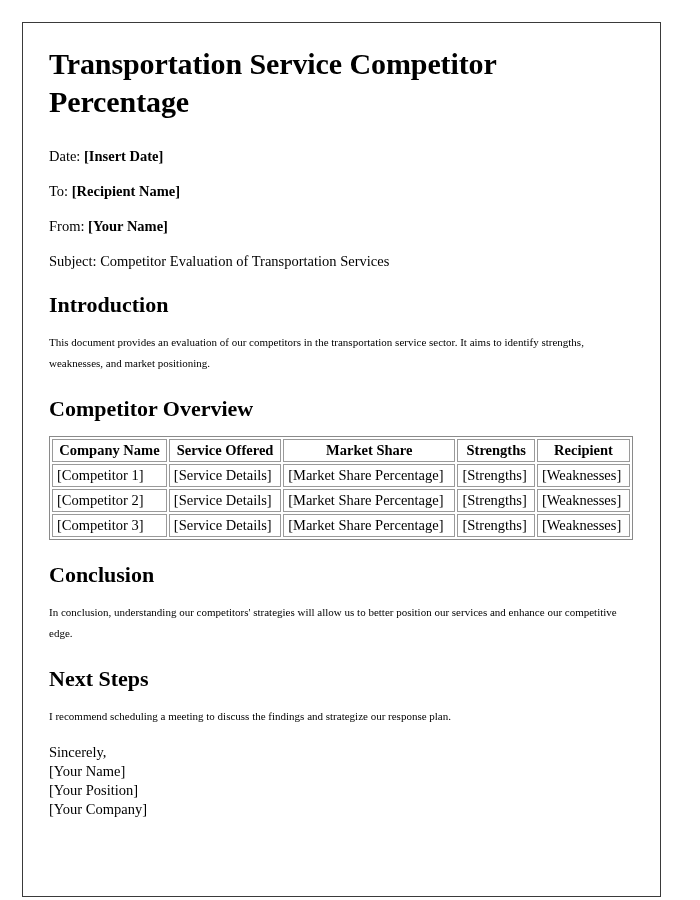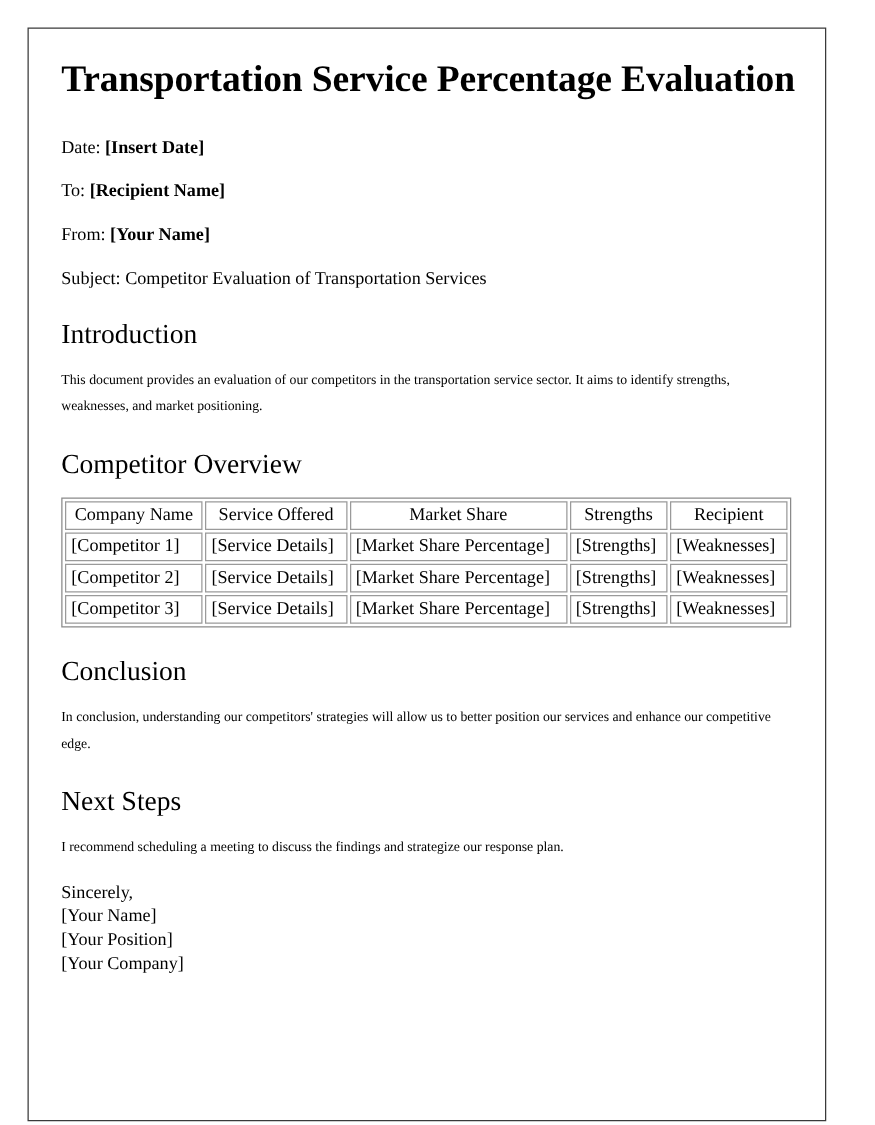--- a/index.html
+++ b/index.html
@@ -46,21 +46,21 @@
     line-height: 18px;
     margin: 0 0 17px 0;
   }
   .meta-line .ph {
     font-weight: bold;
     font-family: Liberation Serif, serif;
   }
 
   .section-heading {
     font-size: 22px;
-    font-weight: normal;
+    font-weight: bold;
     line-height: 26px;
     margin: 22px 0 14px 0;
   }
 
   .body-text {
     font-size: 11px;
     line-height: 21px;
     margin: 0 0 16px 0;
   }
 
@@ -81,36 +81,36 @@
   }
   table.competitor-table th,
   table.competitor-table td {
     border: 1px solid #9a9a9a;
     padding: 1px 4px;
     font-size: 14.5px;
     line-height: 19px;
     white-space: nowrap;
   }
   table.competitor-table th {
-    font-weight: normal;
+    font-weight: bold;
     text-align: center;
   }
   table.competitor-table td {
     text-align: left;
     font-weight: normal;
     margin-left: 16px;
   }
 </style>
 </head>
 <body>
 
 <div class="page-frame">
   <div class="page-content">
 
-    <h1 class="doc-title">Transportation Service Percentage Evaluation</h1>
+    <h1 class="doc-title">Transportation Service Competitor Percentage</h1>
 
     <p class="meta-line">
       <span>Date:</span>
       <span class="ph">[Insert Date]</span>
     </p>
 
     <p class="meta-line">
       <span>To:</span>
       <span class="ph">[Recipient Name]</span>
     </p>

